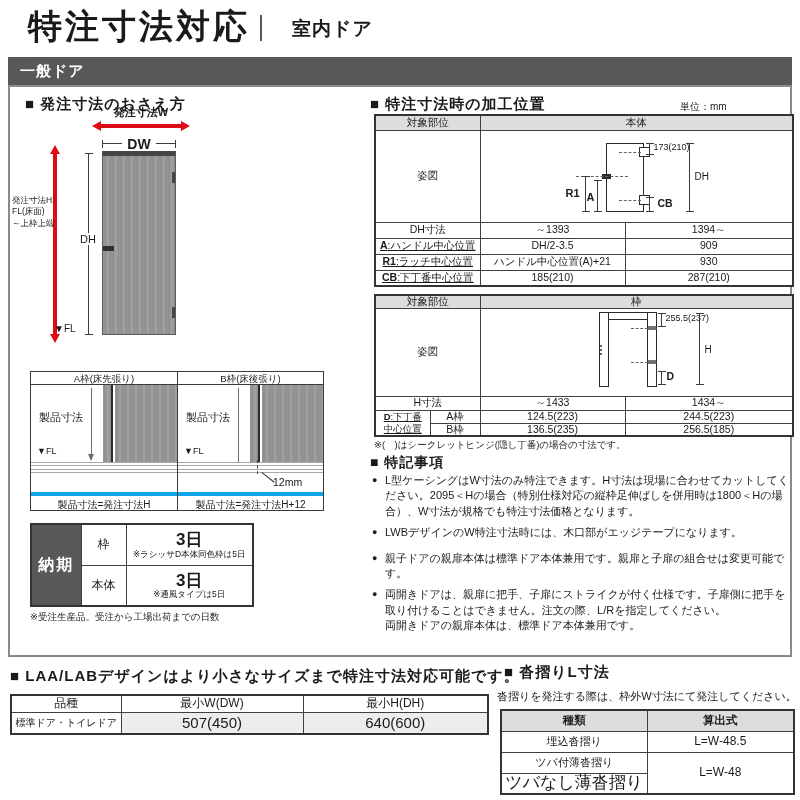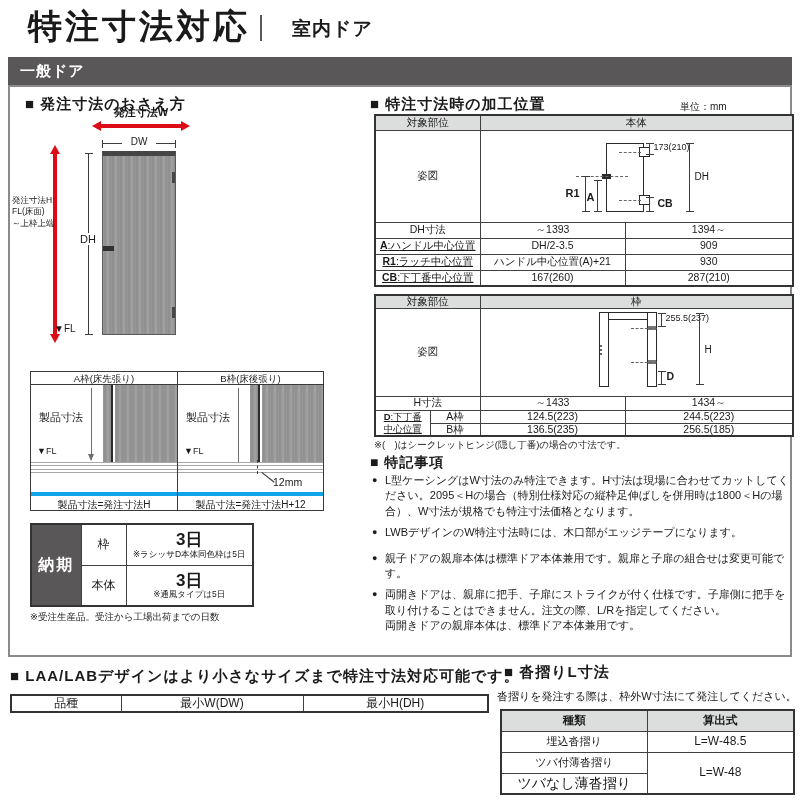--- a/index.html
+++ b/index.html
@@ -88,21 +88,21 @@
   <div class="abs catbar">一般ドア</div>
 
   <div class="abs cbox">
 
     <div class="abs h15" style="left:15px; top:8px;">■ 発注寸法のおさえ方</div>
 
     <div class="abs" style="left:84px; top:18px; width:94px; text-align:center; font-size:11px; font-weight:bold;">発注寸法W</div>
     <div class="abs arr-h" style="left:90px; top:37px; width:82px;"></div>
 
     <div class="abs dim-h" style="left:92px; top:56px; width:74px;"></div>
-    <div class="abs wbg" style="left:112px; top:49px; width:34px; text-align:center; font-size:10px;">DW</div>
+    <div class="abs wbg" style="left:112px; top:49px; width:34px; text-align:center; font-size:14px;font-weight:bold;">DW</div>
 
     <div class="abs wood" style="left:92px; top:64px; width:74px; height:184px; border:1px solid #5a5a5a; border-top:5px solid #454545; box-sizing:border-box;">
       <div class="abs" style="right:0; top:16px; width:3px; height:11px; background:#474747;"></div>
       <div class="abs" style="right:0; bottom:16px; width:3px; height:11px; background:#474747;"></div>
       <div class="abs" style="left:0; top:90px; width:11px; height:5px; background:#303030;"></div>
     </div>
 
     <div class="abs arr-v" style="left:43px; top:66px; height:182px;"></div>
     <div class="abs pre" style="left:2px; top:108px; width:46px; font-size:8.5px; line-height:1.35;">発注寸法H:
 FL(床面)
@@ -215,21 +215,21 @@
         <td>DH/2-3.5</td>
         <td>909</td>
       </tr>
       <tr style="height:16px">
         <td class="lb"><b>R1</b><span>:ラッチ中心位置</span></td>
         <td>ハンドル中心位置(A)+21</td>
         <td>930</td>
       </tr>
       <tr style="height:16px">
         <td class="lb"><b>CB</b><span>:下丁番中心位置</span></td>
-        <td>167(260)</td>
+        <td>185(210)</td>
         <td>287(210)</td>
       </tr>
     </tbody>
       </table>
 
     <table class="spec" style="left:364px; top:207px; width:418px;">
       <colgroup>
           <col style="width:55px">
           <col style="width:50px">
           <col style="width:145px">
@@ -309,20 +309,25 @@
         <col style="width:110px">
         <col style="width:182px">
         <col style="width:185px">
       </colgroup>
     <tbody>
         <tr style="height:17px">
       <td style="font-size:12px;text-align:center;">品種</td>
       <td style="font-size:12px;">最小W(DW)</td>
       <td style="font-size:12px;">最小H(DH)</td>
     </tr>
+    <tr style="height:22px">
+      <td style="font-size:10px;">標準ドア・トイレドア</td>
+      <td style="font-size:15px; background:#ededed;">507(450)</td>
+      <td style="font-size:15px; background:#ededed;">640(600)</td>
+    </tr>
   </tbody>
     </table>
 
   <div class="abs h15" style="left:504px; top:663px;">■ 沓摺りL寸法</div>
   <div class="abs" style="left:497px; top:689px; font-size:11px;">沓摺りを発注する際は、枠外W寸法にて発注してください。</div>
   <table class="spec" style="left:500px; top:709px; width:293px;">
     <colgroup>
         <col style="width:146px">
         <col style="width:147px">
       </colgroup>
@@ -333,18 +338,18 @@
     </tr>
     <tr style="height:21px">
       <td style="font-size:11px;">埋込沓摺り</td>
       <td style="font-size:12px;">L=W-48.5</td>
     </tr>
     <tr style="height:21px">
       <td style="font-size:11px;">ツバ付薄沓摺り</td>
       <td style="font-size:12px;" rowspan="2">L=W-48</td>
     </tr>
     <tr style="height:21px">
-      <td style="font-size:14px;">ツバなし薄沓摺り</td>
+      <td style="font-size:17px;">ツバなし薄沓摺り</td>
     </tr>
   </tbody>
     </table>
 
 </div>
 
 </body></html>

